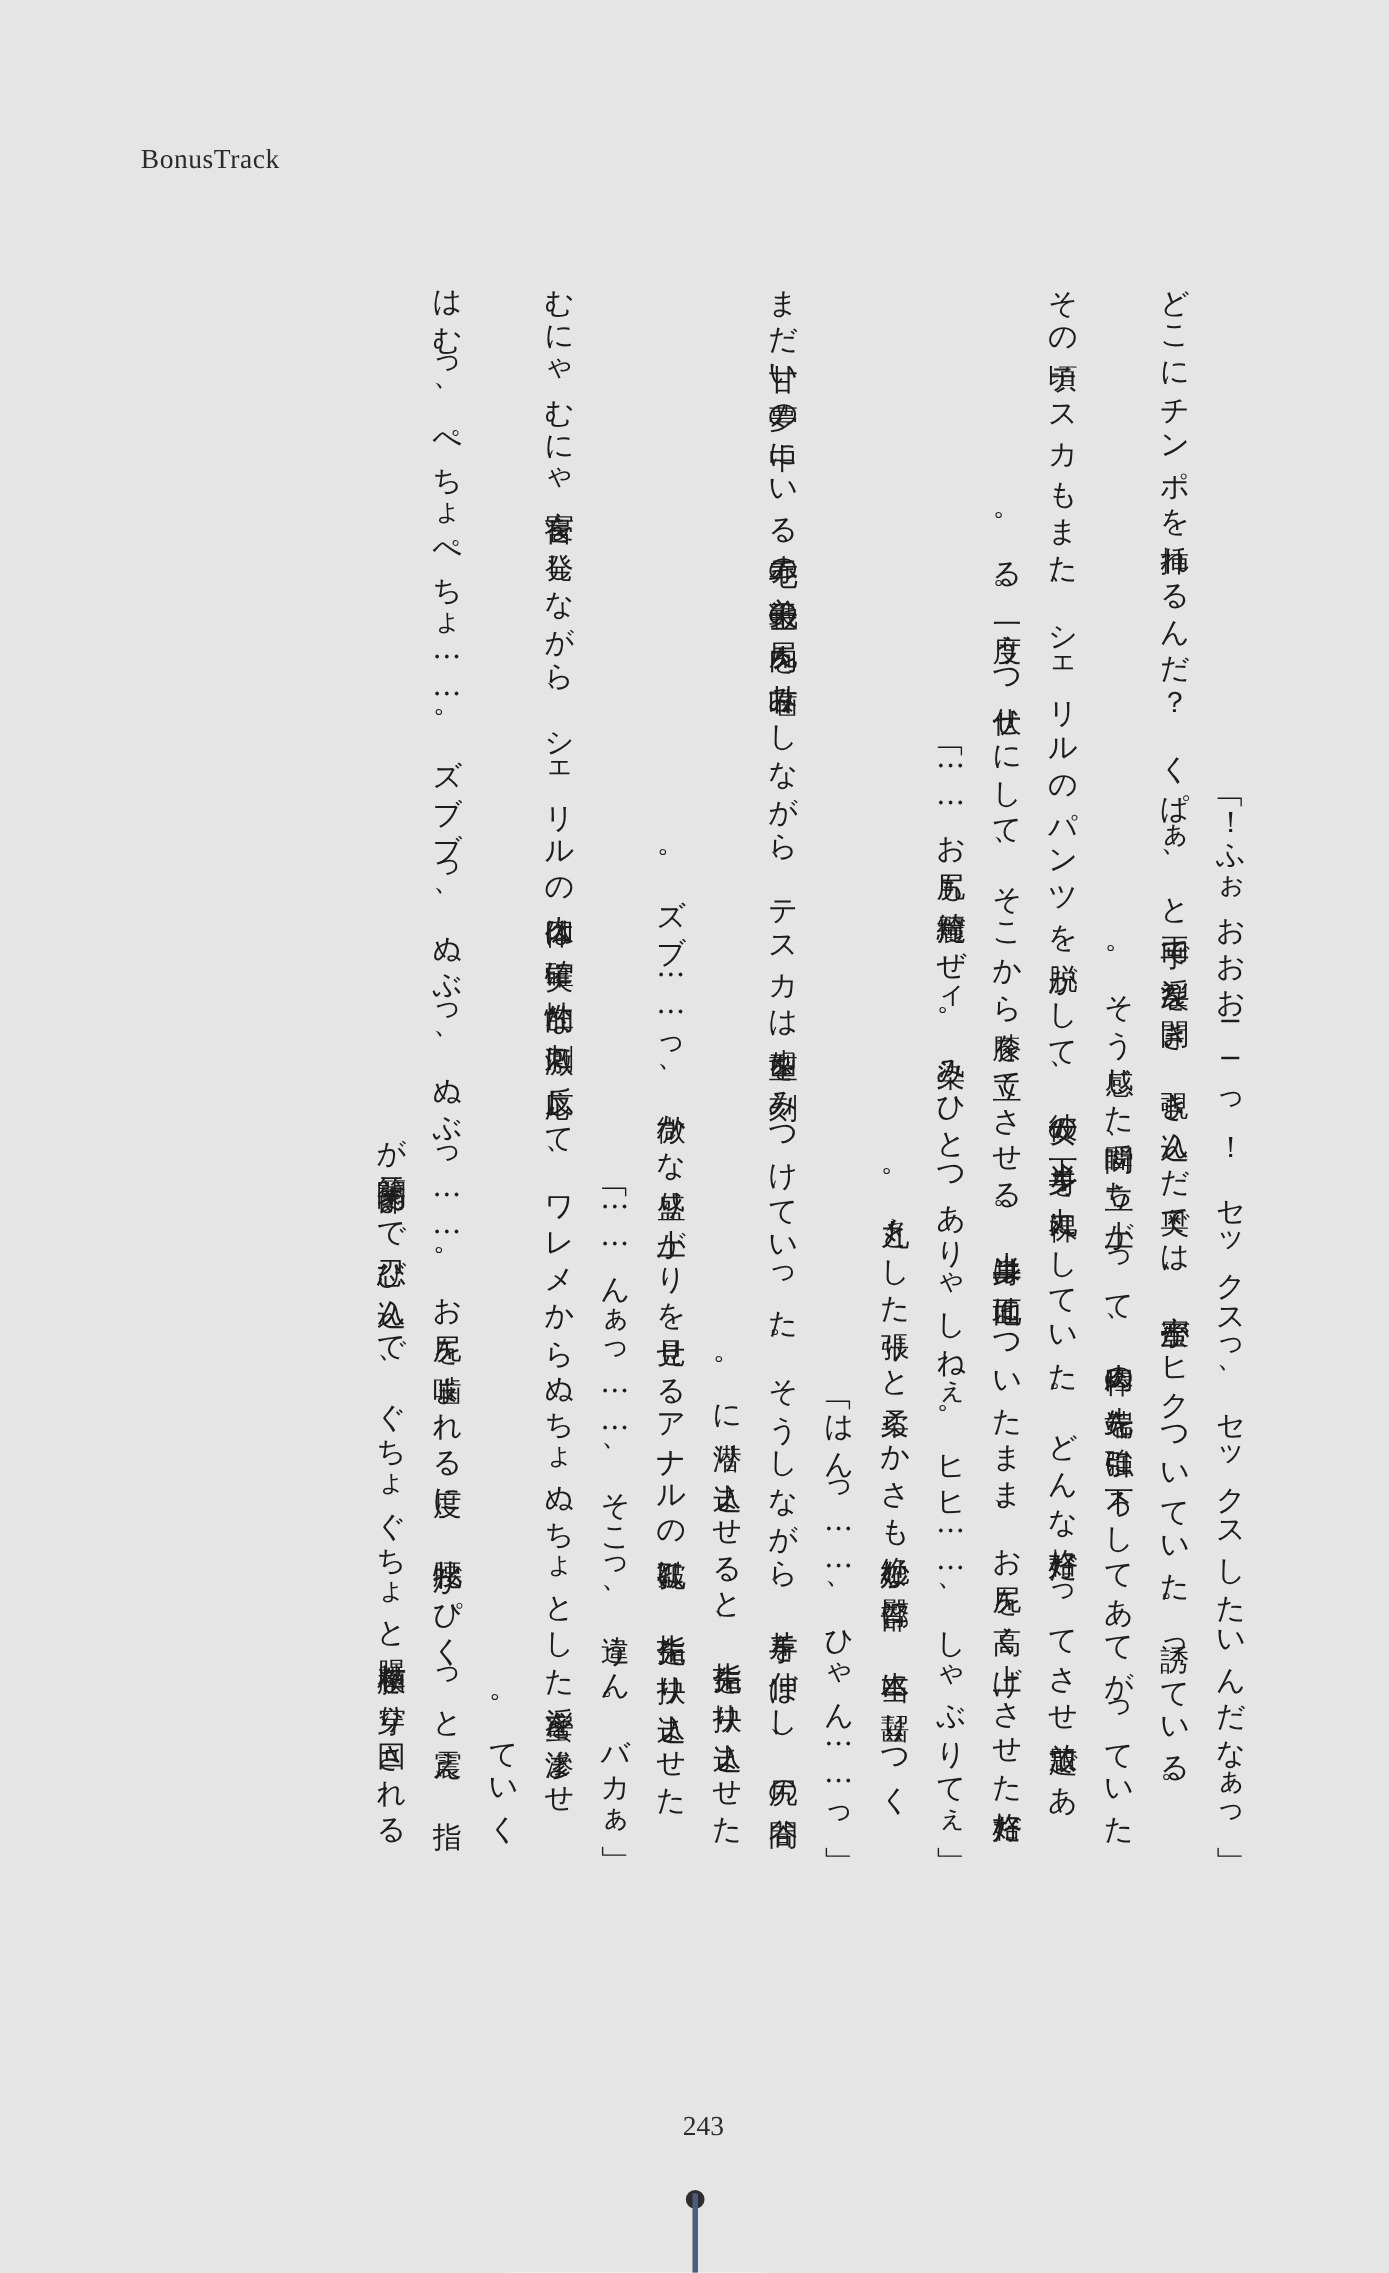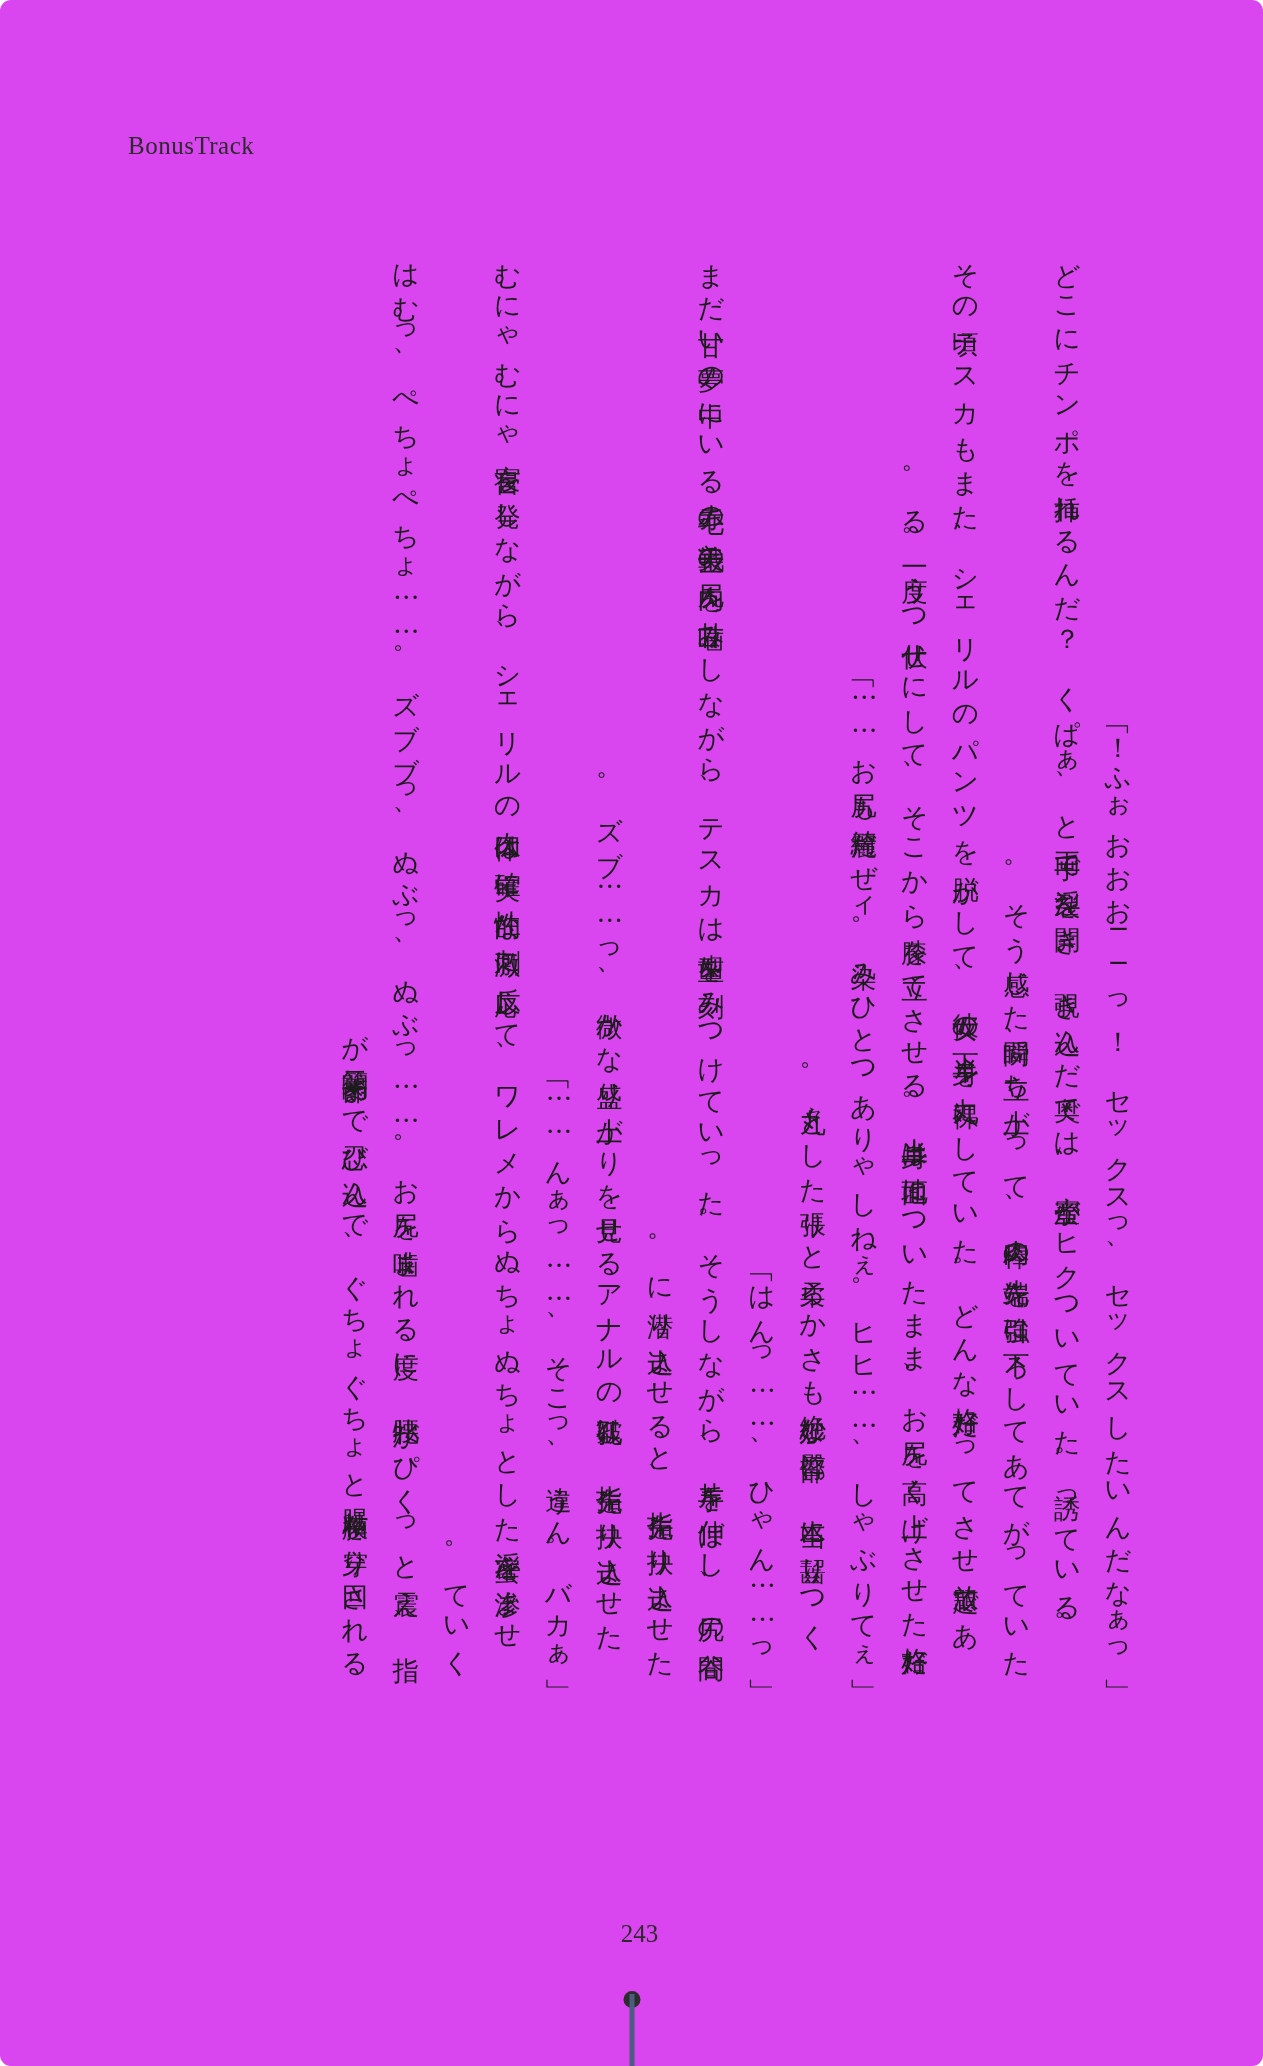--- a/index.html
+++ b/index.html
@@ -11,22 +11,21 @@
     width: 1263px;
     height: 2066px;
     position: relative;
     font-family: "Liberation Serif", "DejaVu Serif", serif;
     color: #1a1a1a;
     overflow: hidden;
   }
   .page {
     position: absolute;
     inset: 0;
-    background: #d946ef;
-    border-radius: 11px;
+    background: #e5e5e5;
   }
   .header {
     position: absolute;
     top: 132px;
     left: 128px;
     font-family: "Liberation Serif", "DejaVu Serif", serif;
     font-size: 25px;
     letter-spacing: 0.5px;
     color: #2b2b2b;
   }

